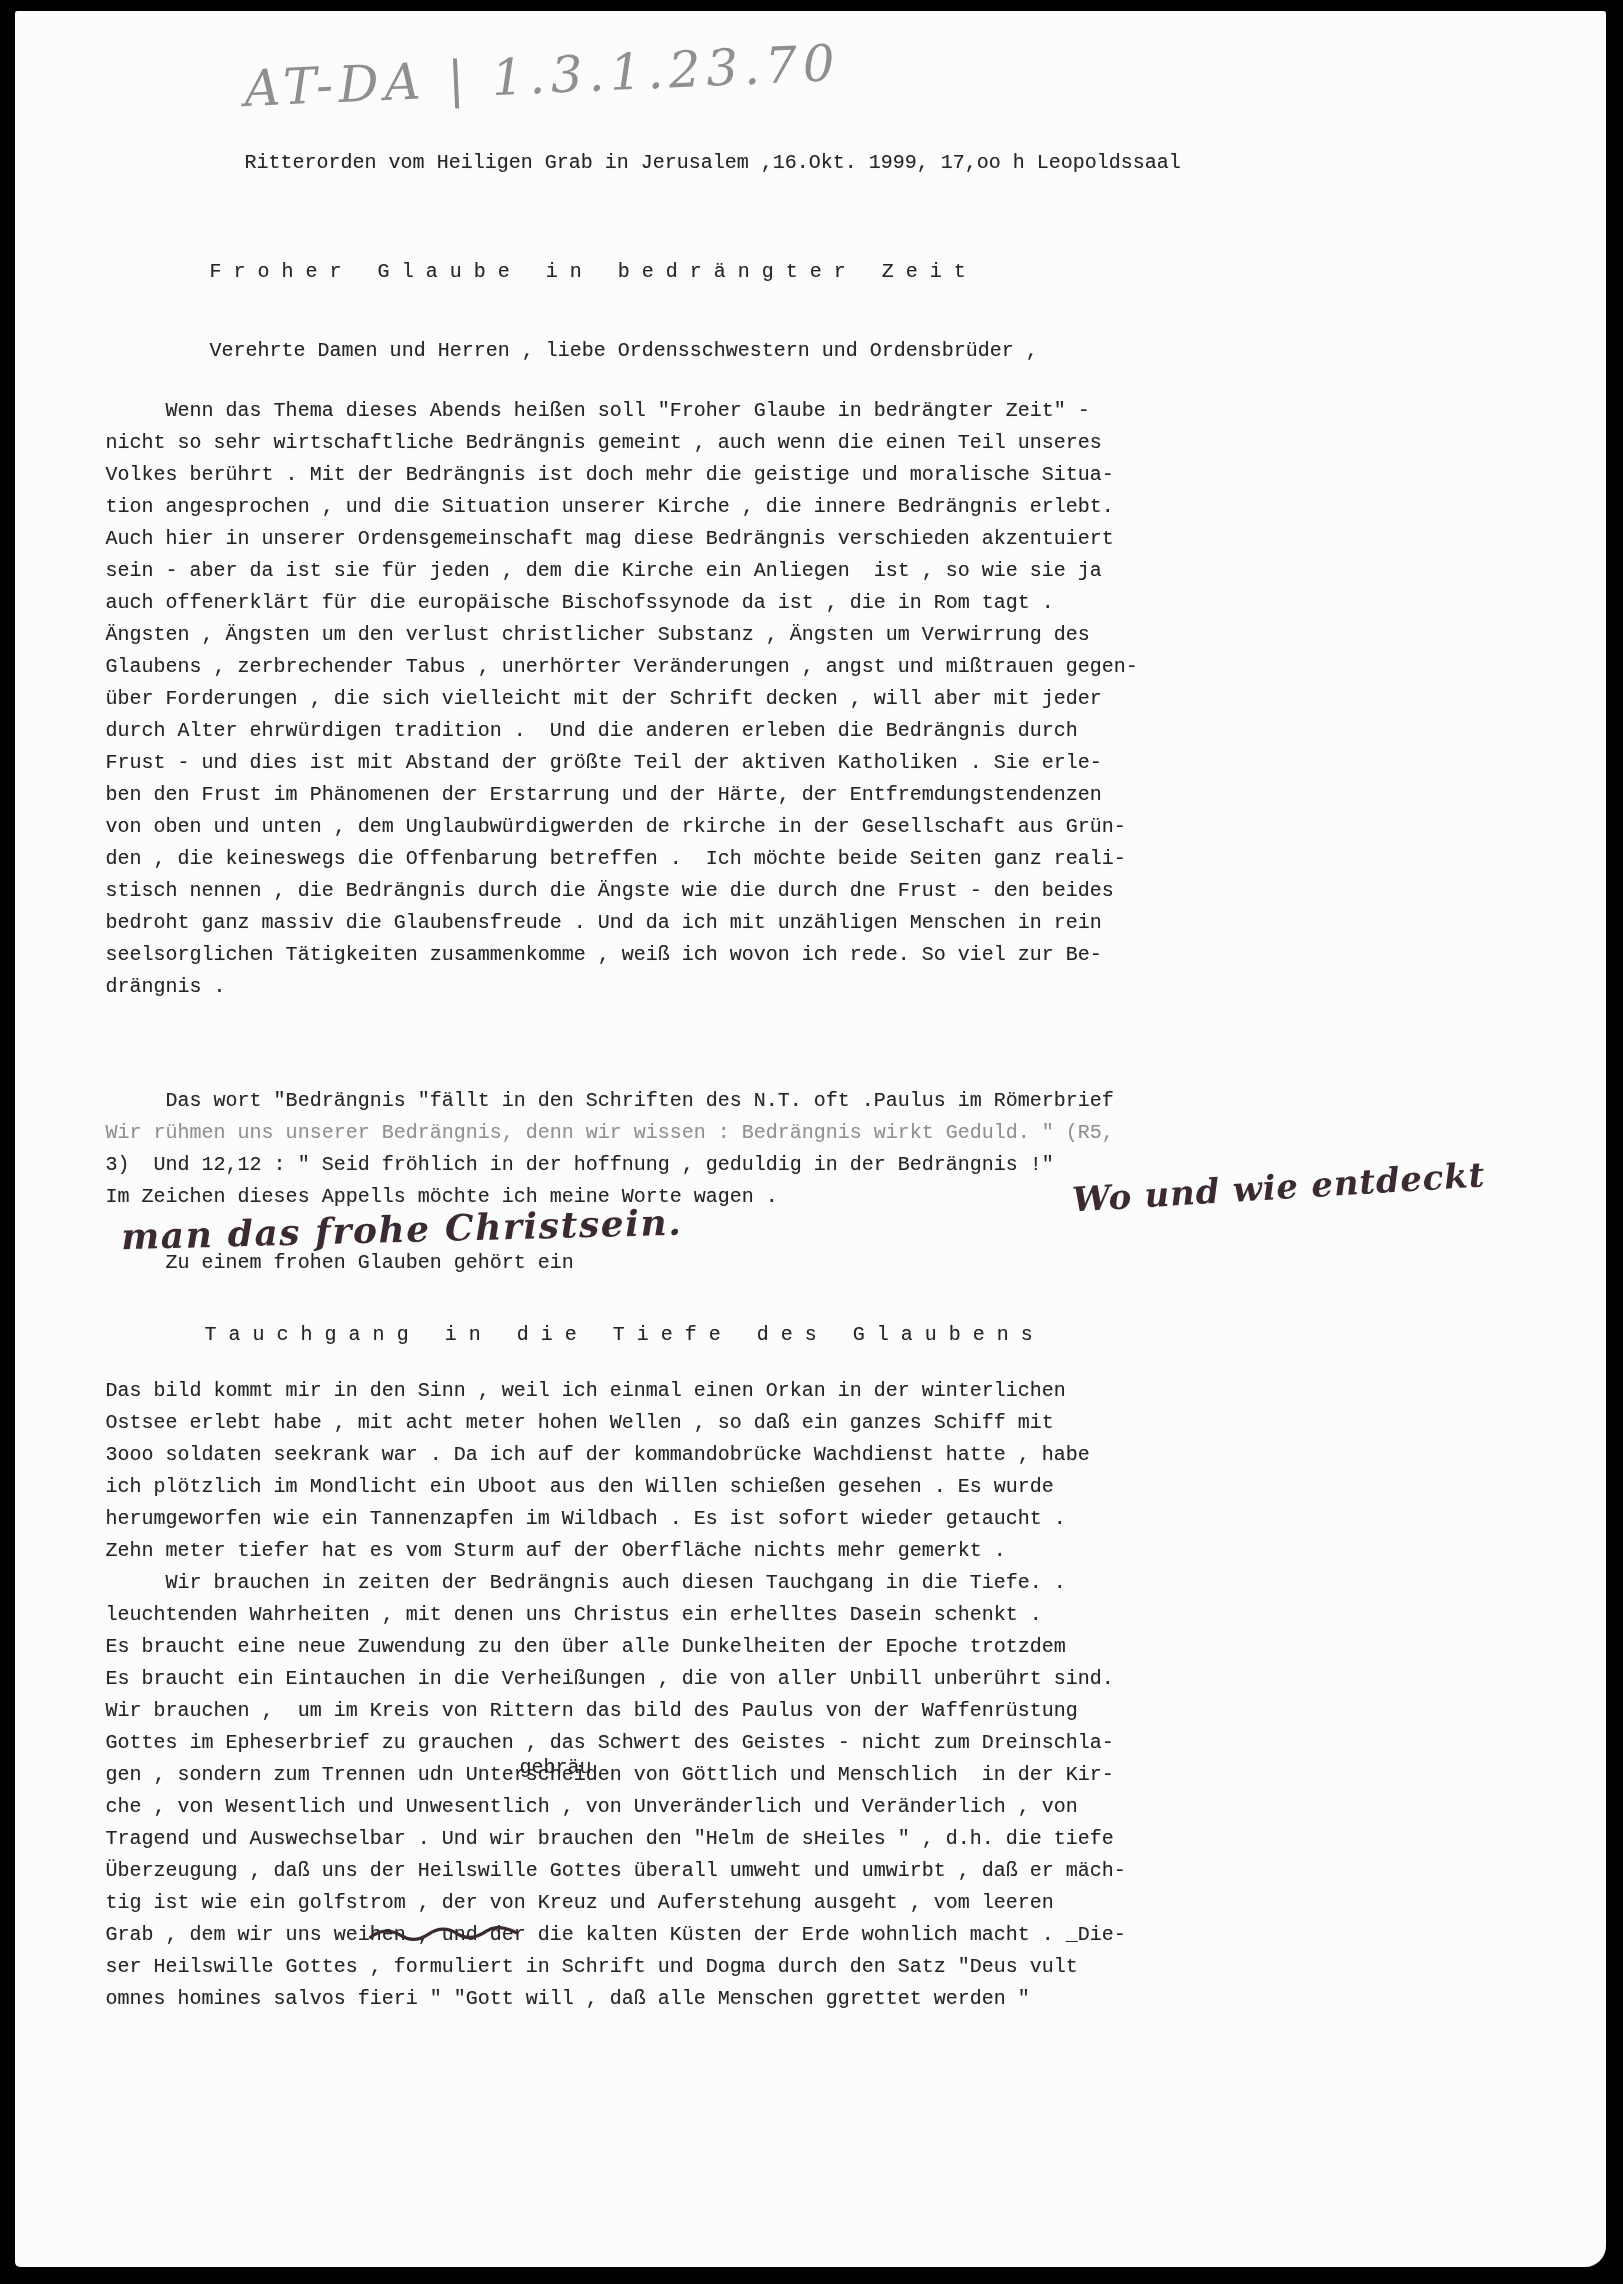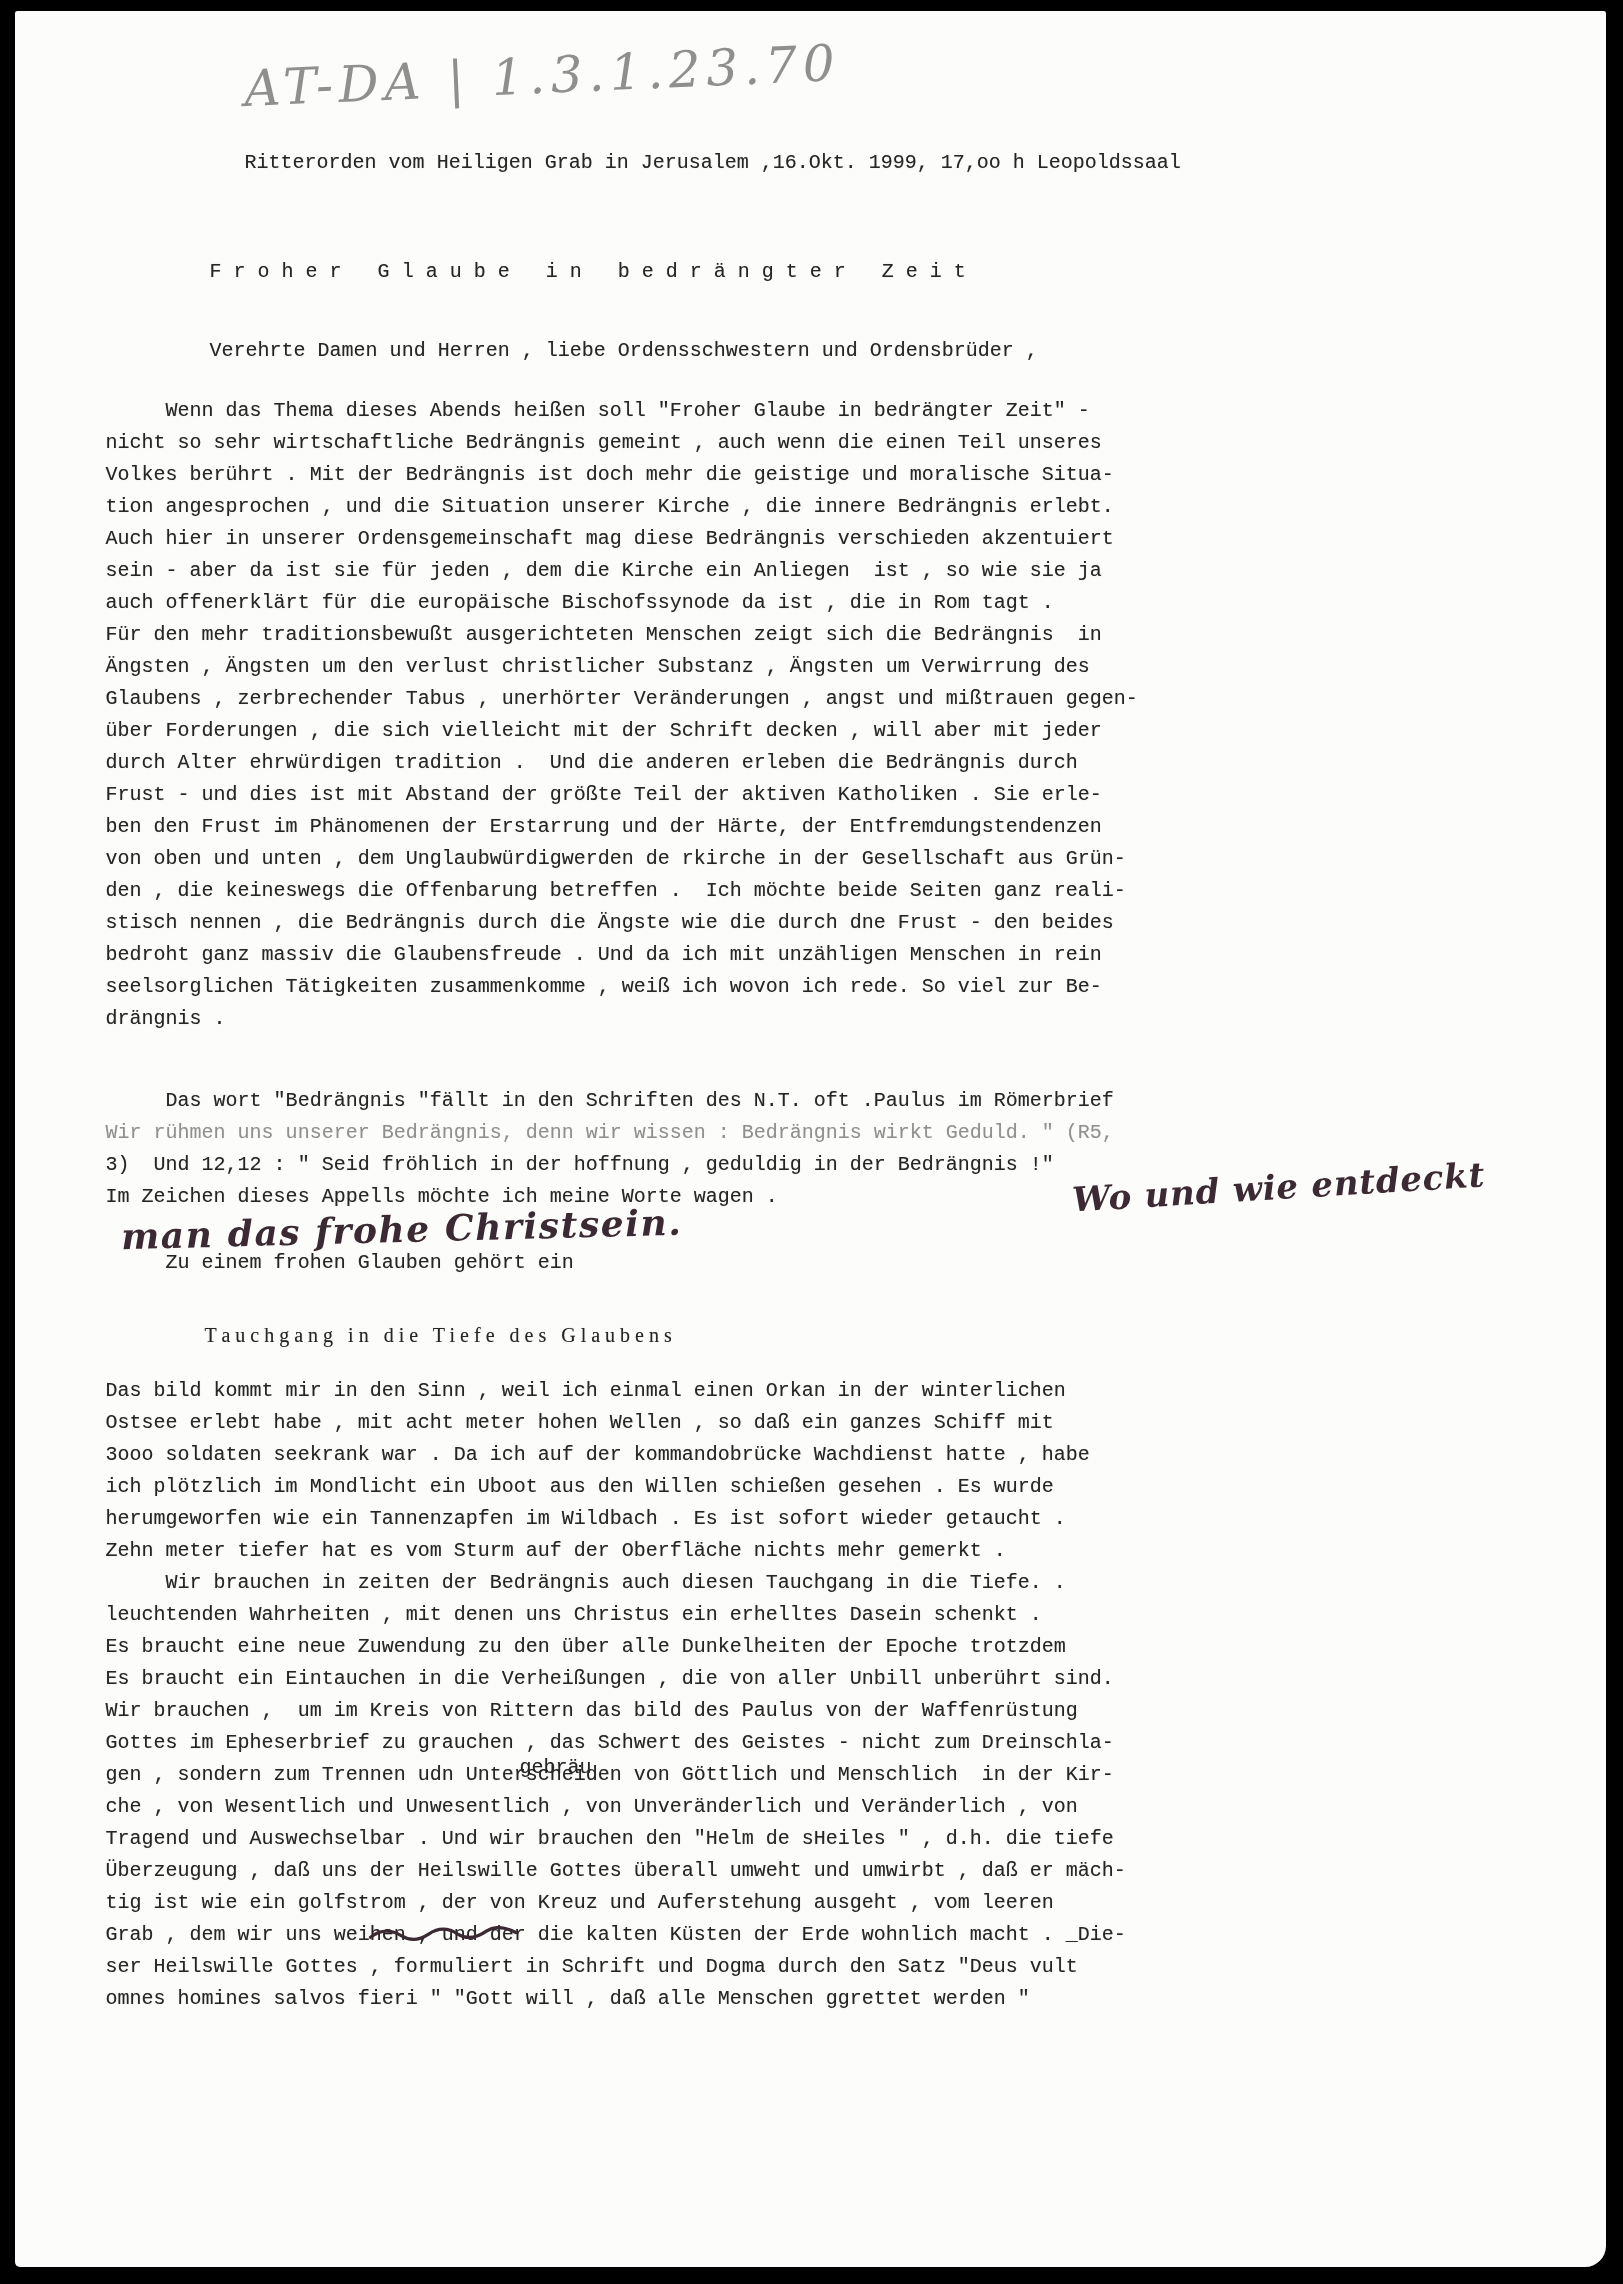--- a/index.html
+++ b/index.html
@@ -95,21 +95,20 @@
     <div class="tblock typed single" style="left:195px; top:324px;">Verehrte Damen und Herren , liebe Ordensschwestern und Ordensbrüder ,</div>
 
     <div class="tblock typed" style="left:91px; top:384px;">
         <div class="tline">     Wenn das Thema dieses Abends heißen soll "Froher Glaube in bedrängter Zeit" -</div>
         <div class="tline">nicht so sehr wirtschaftliche Bedrängnis gemeint , auch wenn die einen Teil unseres</div>
         <div class="tline">Volkes berührt . Mit der Bedrängnis ist doch mehr die geistige und moralische Situa-</div>
         <div class="tline">tion angesprochen , und die Situation unserer Kirche , die innere Bedrängnis erlebt.</div>
         <div class="tline">Auch hier in unserer Ordensgemeinschaft mag diese Bedrängnis verschieden akzentuiert</div>
         <div class="tline">sein - aber da ist sie für jeden , dem die Kirche ein Anliegen  ist , so wie sie ja</div>
         <div class="tline">auch offenerklärt für die europäische Bischofssynode da ist , die in Rom tagt .</div>
-        <div class="tline">Für den mehr traditionsbewußt ausgerichteten Menschen zeigt sich die Bedrängnis  in</div>
         <div class="tline">Ängsten , Ängsten um den verlust christlicher Substanz , Ängsten um Verwirrung des</div>
         <div class="tline">Glaubens , zerbrechender Tabus , unerhörter Veränderungen , angst und mißtrauen gegen-</div>
         <div class="tline">über Forderungen , die sich vielleicht mit der Schrift decken , will aber mit jeder</div>
         <div class="tline">durch Alter ehrwürdigen tradition .  Und die anderen erleben die Bedrängnis durch</div>
         <div class="tline">Frust - und dies ist mit Abstand der größte Teil der aktiven Katholiken . Sie erle-</div>
         <div class="tline">ben den Frust im Phänomenen der Erstarrung und der Härte, der Entfremdungstendenzen</div>
         <div class="tline">von oben und unten , dem Unglaubwürdigwerden de rkirche in der Gesellschaft aus Grün-</div>
         <div class="tline">den , die keineswegs die Offenbarung betreffen .  Ich möchte beide Seiten ganz reali-</div>
         <div class="tline">stisch nennen , die Bedrängnis durch die Ängste wie die durch dne Frust - den beides</div>
         <div class="tline">bedroht ganz massiv die Glaubensfreude . Und da ich mit unzähligen Menschen in rein</div>
@@ -122,21 +121,21 @@
       <div class="tline faded">Wir rühmen uns unserer Bedrängnis, denn wir wissen : Bedrängnis wirkt Geduld. " (R5,</div>
       <div class="tline">3)  Und 12,12 : " Seid fröhlich in der hoffnung , geduldig in der Bedrängnis !"</div>
       <div class="tline">Im Zeichen dieses Appells möchte ich meine Worte wagen .</div>
     </div>
 
     <div class="handwriting hw1">Wo und wie entdeckt</div>
     <div class="handwriting hw2">man das frohe Christsein.</div>
 
     <div class="tblock typed single" style="left:91px; top:1236px;">     Zu einem frohen Glauben gehört ein</div>
 
-    <div class="tblock typed single" style="left:190px; top:1308px;font-family:Liberation Serif, serif;">T a u c h g a n g   i n   d i e   T i e f e   d e s   G l a u b e n s</div>
+    <div class="tblock typed single" style="left:190px; top:1308px;">T a u c h g a n g   i n   d i e   T i e f e   d e s   G l a u b e n s</div>
 
     <div class="tblock typed" style="left:91px; top:1364px;">
         <div class="tline">Das bild kommt mir in den Sinn , weil ich einmal einen Orkan in der winterlichen</div>
         <div class="tline">Ostsee erlebt habe , mit acht meter hohen Wellen , so daß ein ganzes Schiff mit</div>
         <div class="tline">3ooo soldaten seekrank war . Da ich auf der kommandobrücke Wachdienst hatte , habe</div>
         <div class="tline">ich plötzlich im Mondlicht ein Uboot aus den Willen schießen gesehen . Es wurde</div>
         <div class="tline">herumgeworfen wie ein Tannenzapfen im Wildbach . Es ist sofort wieder getaucht .</div>
         <div class="tline">Zehn meter tiefer hat es vom Sturm auf der Oberfläche nichts mehr gemerkt .</div>
         <div class="tline">     Wir brauchen in zeiten der Bedrängnis auch diesen Tauchgang in die Tiefe. .</div>
         <div class="tline">leuchtenden Wahrheiten , mit denen uns Christus ein erhelltes Dasein schenkt .</div>

